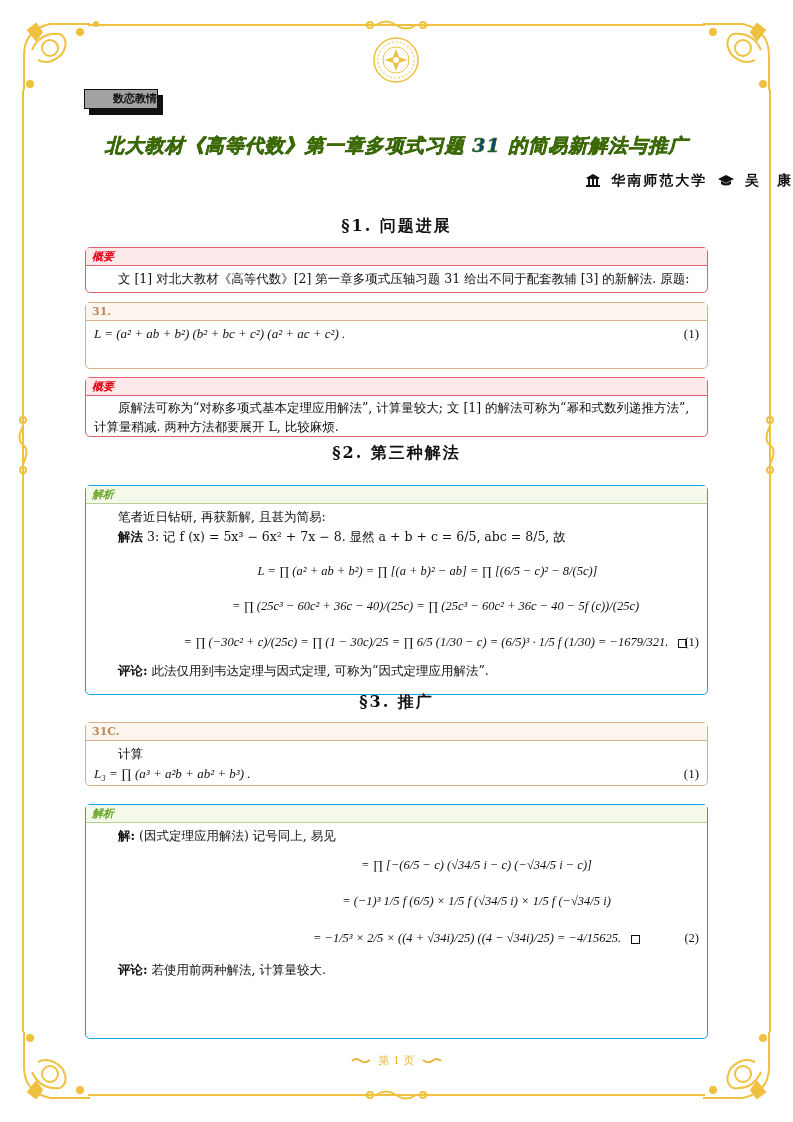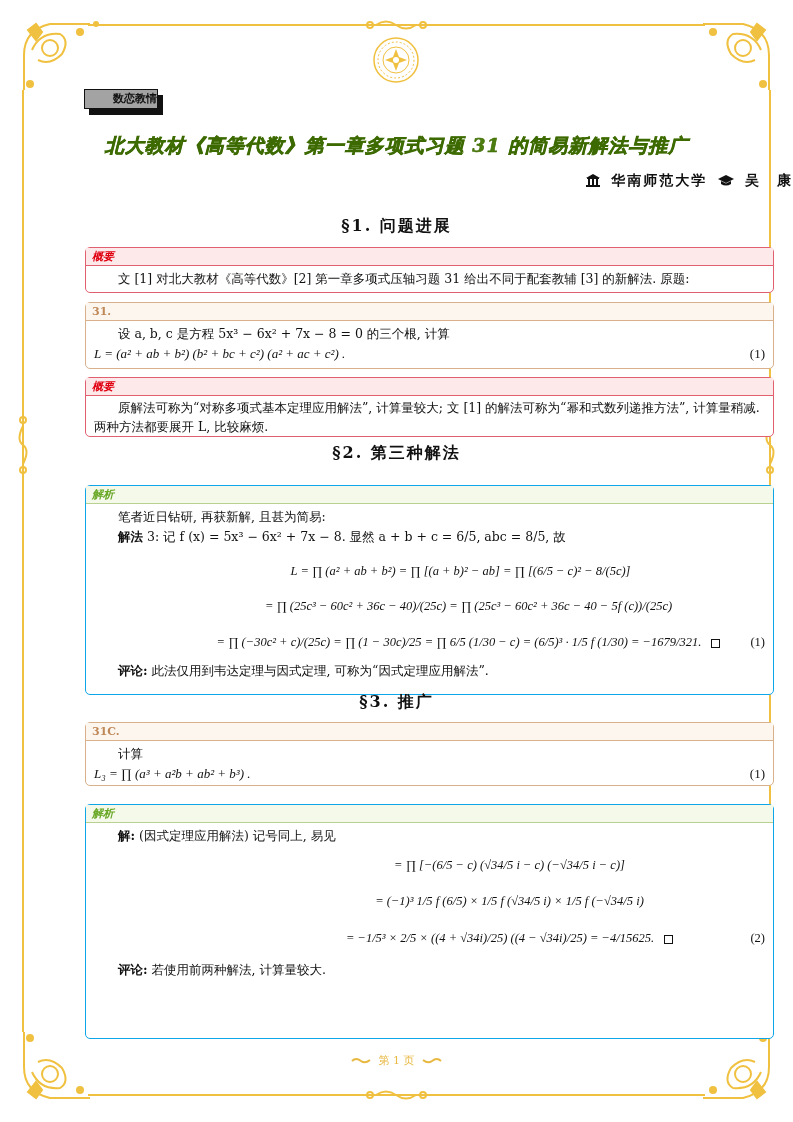--- a/index.html
+++ b/index.html
@@ -25,27 +25,27 @@
   .flourish-v.left { left: 16px; }
   .flourish-v.right { right: 16px; }
   .seal { position: absolute; left: 373px; top: 37px; width: 46px; height: 46px; }
 
   
   .tag { position: absolute; left: 84px; top: 89px; width: 74px; height: 20px; border: 1px solid #111; background: #a3a3a3;
          font-family: "DejaVu Sans", sans-serif; font-size: 11px; font-weight: bold; line-height: 18px; text-align: right; }
   .tag-shadow { position: absolute; left: 89px; top: 95px; width: 74px; height: 20px; background: #111; }
 
   .title { position: absolute; left: 0; right: 0; top: 133px; text-align: center; font-size: 19px; font-weight: bold;
-           color: #4d7c0f; -webkit-text-stroke: 0.6px #3c6a00; letter-spacing: 1px; font-style: italic; }
+           color: #0c4a6e; -webkit-text-stroke: 0.6px #3c6a00; letter-spacing: 1px; font-style: italic; }
   .authors { position: absolute; left: 0; right: 0; top: 172px; text-align: right; font-size: 14px; letter-spacing: 2px; font-weight: bold; }
   .authors .ico { display: inline-block; vertical-align: -2px; margin: 0 4px; }
 
   .section { position: absolute; left: 0; right: 0; text-align: center; font-size: 16px; font-weight: bold; letter-spacing: 2px; }
 
-  .box { position: absolute; left: 85px; width: 689px; border-radius: 5px; background: #fff; }
+  .box { position: absolute; left: 85px; width: 623px; border-radius: 5px; background: #fff; }
   .box .hd { height: 18px; font-size: 11px; font-weight: bold; line-height: 18px; padding-left: 6px; border-bottom: 1px solid; }
   .box .bd { padding: 3px 8px 4px 8px; font-size: 12.5px; line-height: 20px; }
   .box.red { border: 1px solid #e06070; }
   .box.red .hd { background: #fde8ea; color: #e00010; border-color: #e06070; font-style: italic; }
   .box.tan { border: 1px solid #d8b08c; }
   .box.tan .hd { background: #fdf6ef; color: #c08858; border-color: #d8b08c; }
   .box.green { border: 1px solid #0ea5e9; margin-top: 10px; }
   .box.green .hd { background: #f4f9ea; color: #6aa828; border-color: #b8d090; font-style: italic; }
 
   .indent { text-indent: 24px; }
@@ -171,21 +171,20 @@
   <div class="section" style="top:216px;">§1. 问题进展</div>
 
   <div class="box red" style="top:247px; height:46px;">
     <div class="hd">概要</div>
     <div class="bd indent">文 [1] 对北大教材《高等代数》[2] 第一章多项式压轴习题 31 给出不同于配套教辅 [3] 的新解法. 原题:</div>
   </div>
 
   <div class="box tan" style="top:302px; height:67px;">
     <div class="hd">31.</div>
     <div class="bd">
-      <div class="indent">设 a, b, c 是方程 5x³ − 6x² + 7x − 8 = 0 的三个根, 计算</div>
       <div class="eq">
         <span>L = (a² + ab + b²) (b² + bc + c²) (a² + ac + c²) .</span>
         <span class="eqno">(1)</span>
       </div>
     </div>
   </div>
 
   <div class="box red" style="top:377px; height:60px;">
     <div class="hd">概要</div>
     <div class="bd indent" style="line-height:19px; padding-top:2px;">原解法可称为“对称多项式基本定理应用解法”, 计算量较大; 文 [1] 的解法可称为“幂和式数列递推方法”, 计算量稍减. 两种方法都要展开 L, 比较麻烦.</div>

